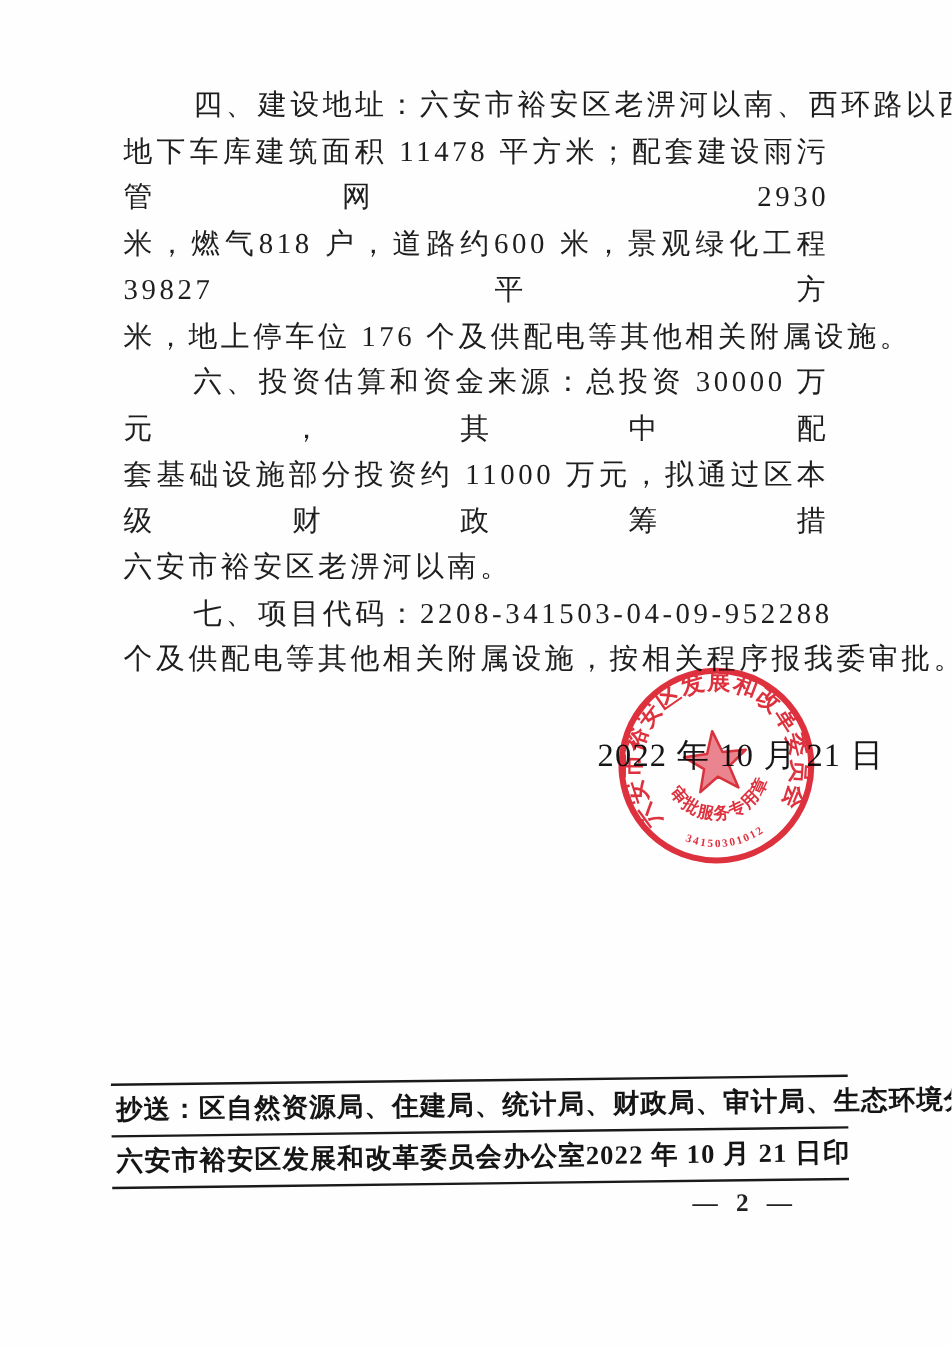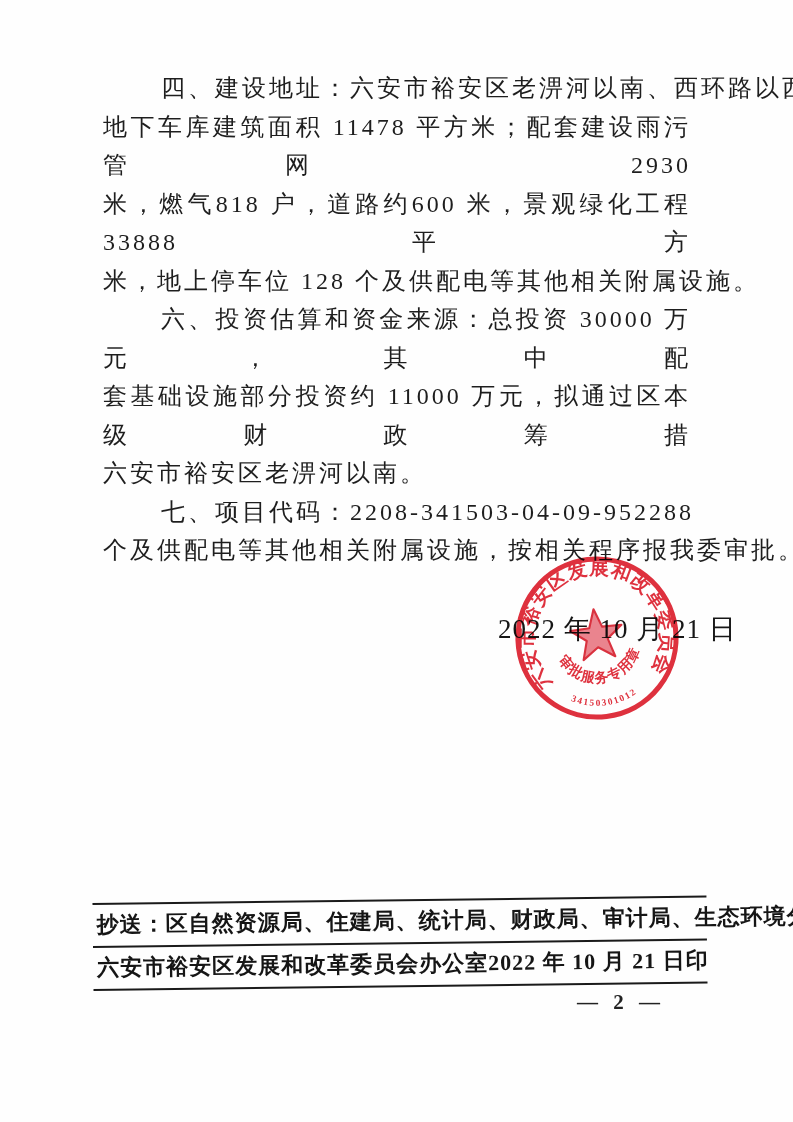--- a/index.html
+++ b/index.html
@@ -98,22 +98,22 @@
   }
 </style>
 </head>
 <body>
 
 <div class="page">
 
   <div class="body-text">
     <div class="line indent">四、建设地址：六安市裕安区老淠河以南、西环路以西</div>
     <div class="line cont">地下车库建筑面积 11478 平方米；配套建设雨污管网 2930</div>
-    <div class="line cont">米，燃气818 户，道路约600 米，景观绿化工程 33888 平方</div>
-    <div class="line">米，地上停车位 128 个及供配电等其他相关附属设施。</div>
+    <div class="line cont">米，燃气818 户，道路约600 米，景观绿化工程 39827 平方</div>
+    <div class="line">米，地上停车位 176 个及供配电等其他相关附属设施。</div>
     <div class="line indent cont">六、投资估算和资金来源：总投资 30000 万元，其中配</div>
     <div class="line cont">套基础设施部分投资约 11000 万元，拟通过区本级财政筹措</div>
     <div class="line">六安市裕安区老淠河以南。</div>
     <div class="line indent">七、项目代码：2208-341503-04-09-952288</div>
     <div class="line">个及供配电等其他相关附属设施，按相关程序报我委审批。</div>
   </div>
 
   <div class="date-line">2022 年 10 月 21 日</div>
 
   <div class="stamp">

